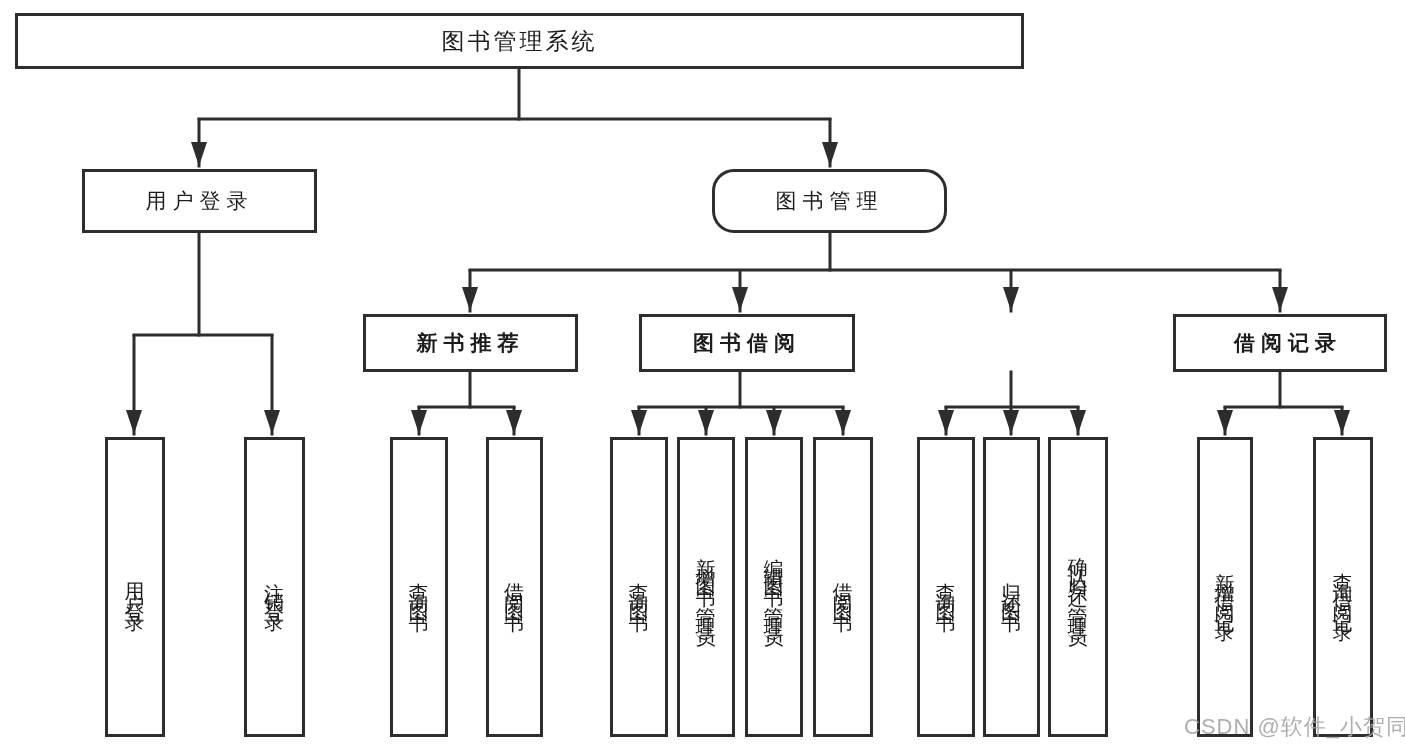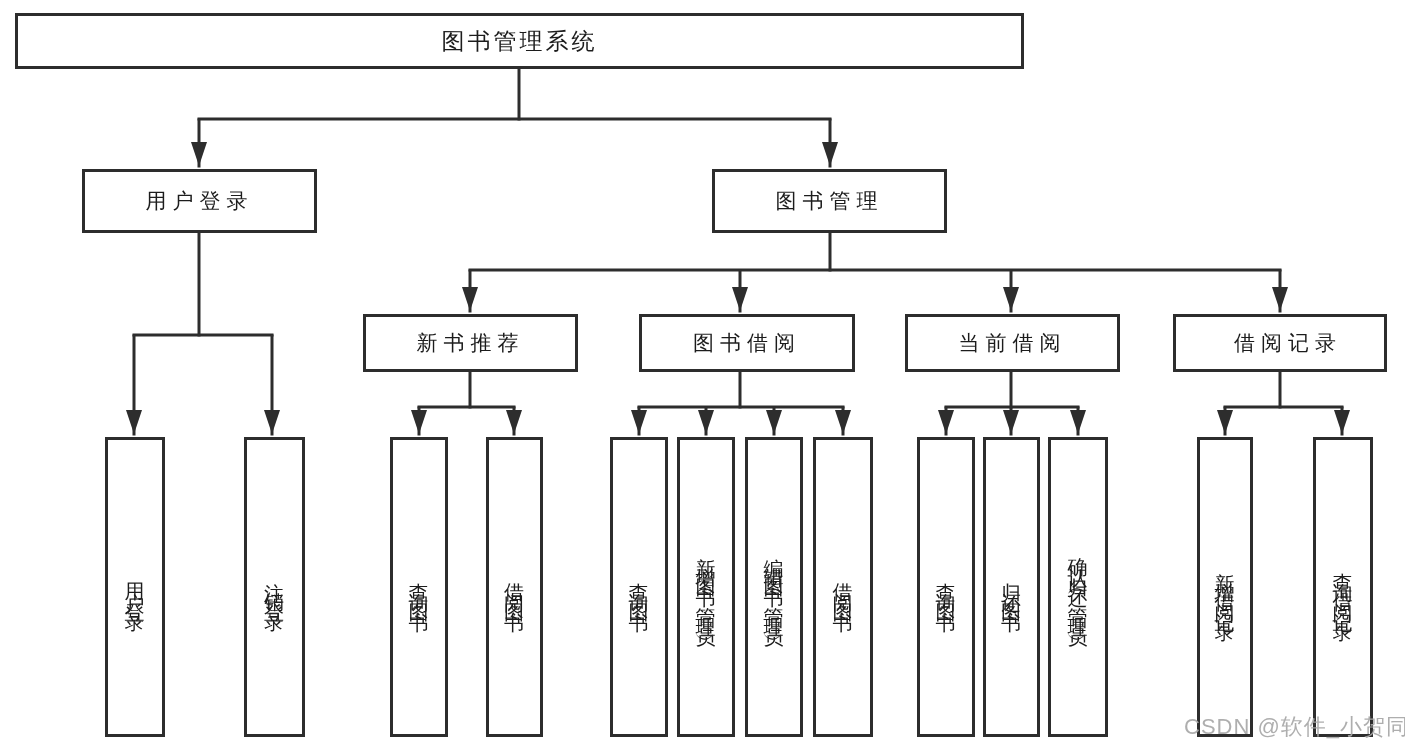--- a/index.html
+++ b/index.html
@@ -26,22 +26,22 @@
     box-sizing:border-box;
     border:3px solid var(--line);
     background:#fff;
     display:flex;align-items:center;justify-content:center;
     color:var(--text);
     z-index:2;
   }
   .node.root{left:15px;top:13px;width:1009px;height:56px;font-size:23px;letter-spacing:3px;}
   .node.lvl1{height:64px;font-size:21px;letter-spacing:6px;}
   .node.lvl1.a{left:82px;top:169px;width:235px;}
-  .node.lvl1.b{left:712px;top:169px;width:235px;}
-  .node.lvl2{top:314px;height:58px;font-size:21px;letter-spacing:6px;}
+  .node.lvl1.b{left:712px;top:169px;width:235px;border-radius:22px;}
+  .node.lvl2{top:314px;height:58px;font-size:21px;letter-spacing:6px;font-weight:bold;}
   .node.lvl2.g0{left:363px;width:215px;}
   .node.lvl2.g1{left:639px;width:216px;}
   .node.lvl2.g2{left:905px;width:215px;}
   .node.lvl2.g3{left:1173px;width:214px;padding-left:16px;}
   .leaf{
     position:absolute;top:437px;height:300px;
     box-sizing:border-box;
     border:3px solid var(--line);
     background:#fff;
     display:flex;align-items:center;justify-content:center;
@@ -133,23 +133,20 @@
   <div class="node lvl1 b">
     <span>图书管理</span>
   </div>
 
   <div class="node lvl2 g0">
     <span>新书推荐</span>
   </div>
   <div class="node lvl2 g1">
     <span>图书借阅</span>
   </div>
-  <div class="node lvl2 g2">
-    <span>当前借阅</span>
-  </div>
   <div class="node lvl2 g3">
     <span>借阅记录</span>
   </div>
 
   <div class="leaf" style="left:105px;width:60px;">
     <span class="vtext">用户登录</span>
   </div>
   <div class="leaf" style="left:244px;width:61px;">
     <span class="vtext">注销登录</span>
   </div>

